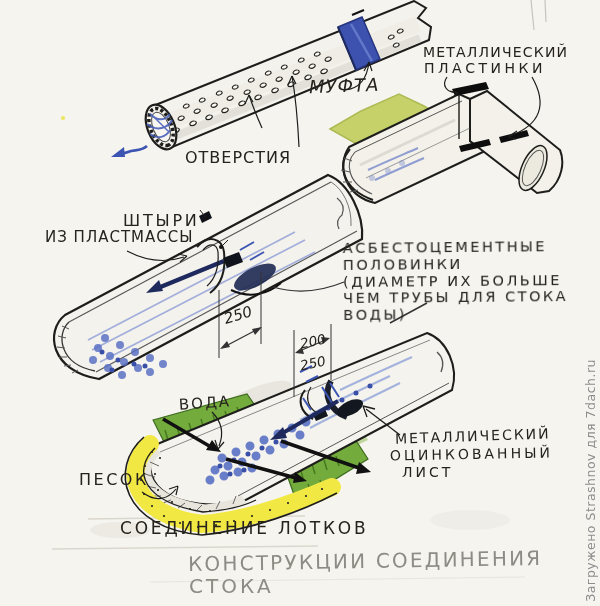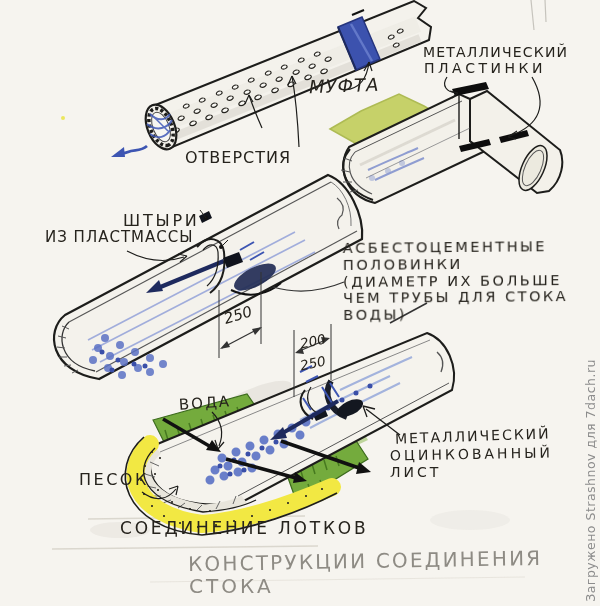--- a/index.html
+++ b/index.html
@@ -247,21 +247,21 @@
 
 <div class="lbl dim" style="left:224px;top:308px;font-size:15px;transform:rotate(-17deg);">250</div>
 <div class="lbl dim" style="left:300px;top:334px;font-size:13.5px;transform:rotate(-12deg);">200</div>
 <div class="lbl dim" style="left:300px;top:356px;font-size:13.5px;transform:rotate(-12deg);">250</div>
 
 <div class="lbl" style="left:179px;top:396px;font-size:15px;letter-spacing:2px;transform:rotate(-4deg);">ВОДА</div>
 <div class="lbl" style="left:79px;top:472px;font-size:16px;letter-spacing:2.5px;">ПЕСОК</div>
 
 <div class="lbl" style="left:395px;top:429px;font-size:14px;letter-spacing:2px;transform:rotate(-2deg);">МЕТАЛЛИЧЕСКИЙ</div>
 <div class="lbl" style="left:390px;top:447px;font-size:14px;letter-spacing:3px;transform:rotate(-1deg);">ОЦИНКОВАННЫЙ</div>
-<div class="lbl" style="left:390px;top:465px;font-size:14px;letter-spacing:3px;">ЛИСТ</div>
+<div class="lbl" style="left:402px;top:465px;font-size:14px;letter-spacing:3px;">ЛИСТ</div>
 
 <div class="lbl" style="left:120px;top:520px;font-size:17px;letter-spacing:2.8px;">СОЕДИНЕНИЕ ЛОТКОВ</div>
 
 <div class="lbl pencil" style="left:188px;top:551px;font-size:20px;letter-spacing:2.2px;transform:rotate(-1deg);">КОНСТРУКЦИИ СОЕДИНЕНИЯ</div>
 <div class="lbl pencil" style="left:189px;top:576px;font-size:20px;letter-spacing:3px;">СТОКА</div>
 
 <div class="wm">Загружено Strashnov для 7dach.ru</div>
 
 </div>
 

